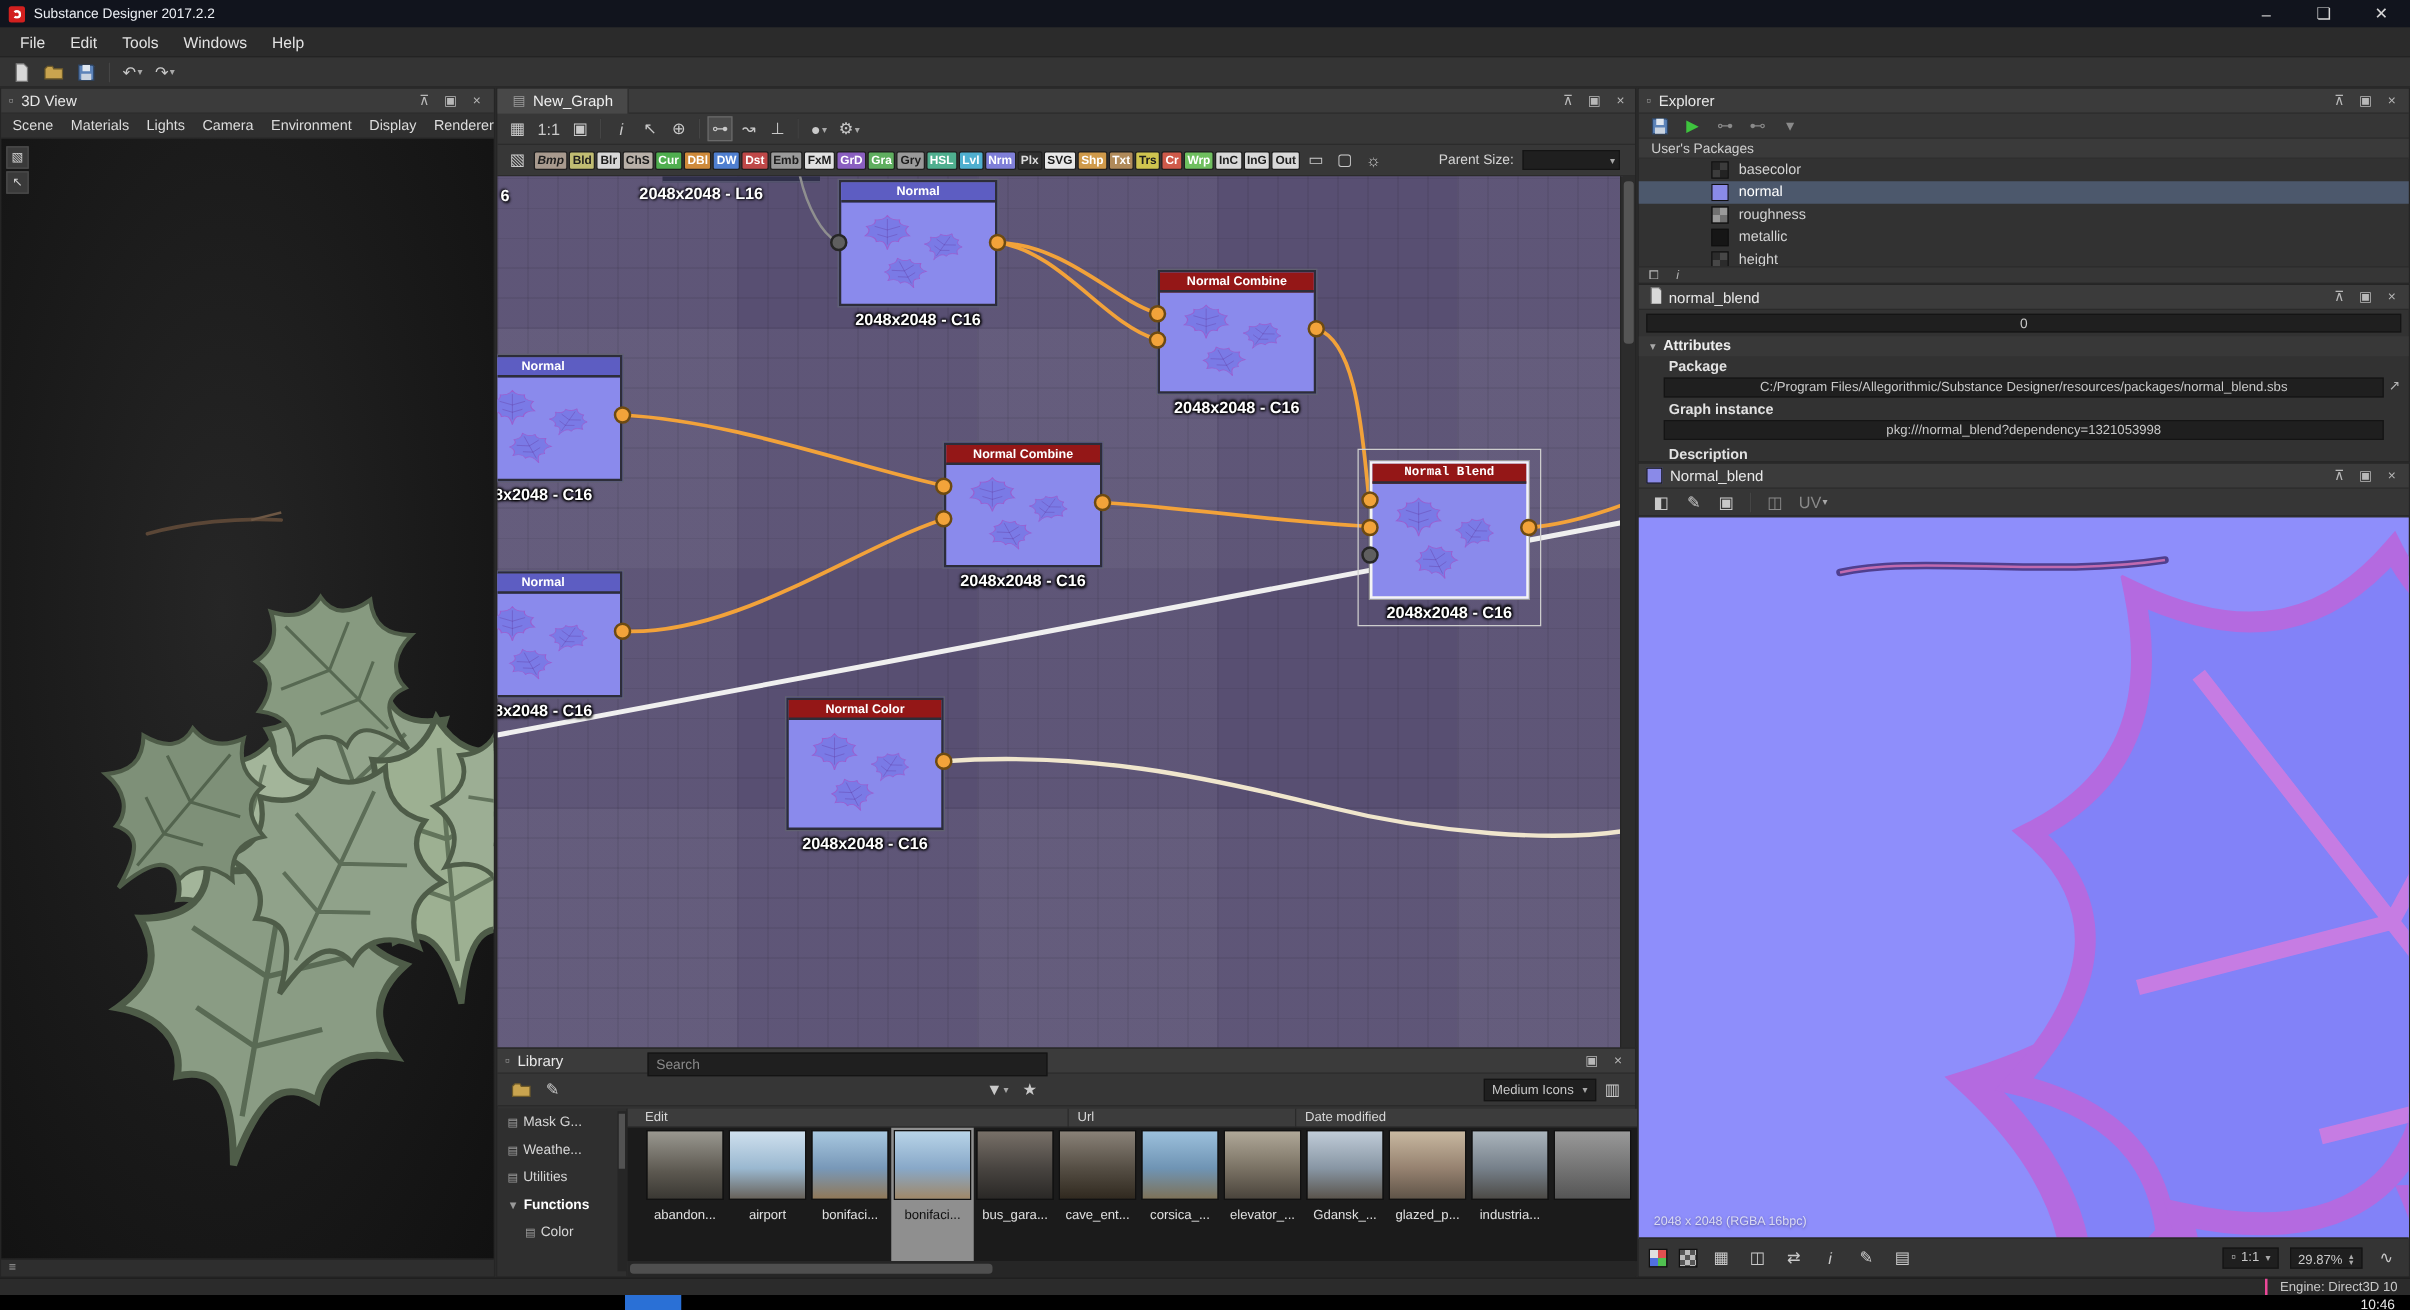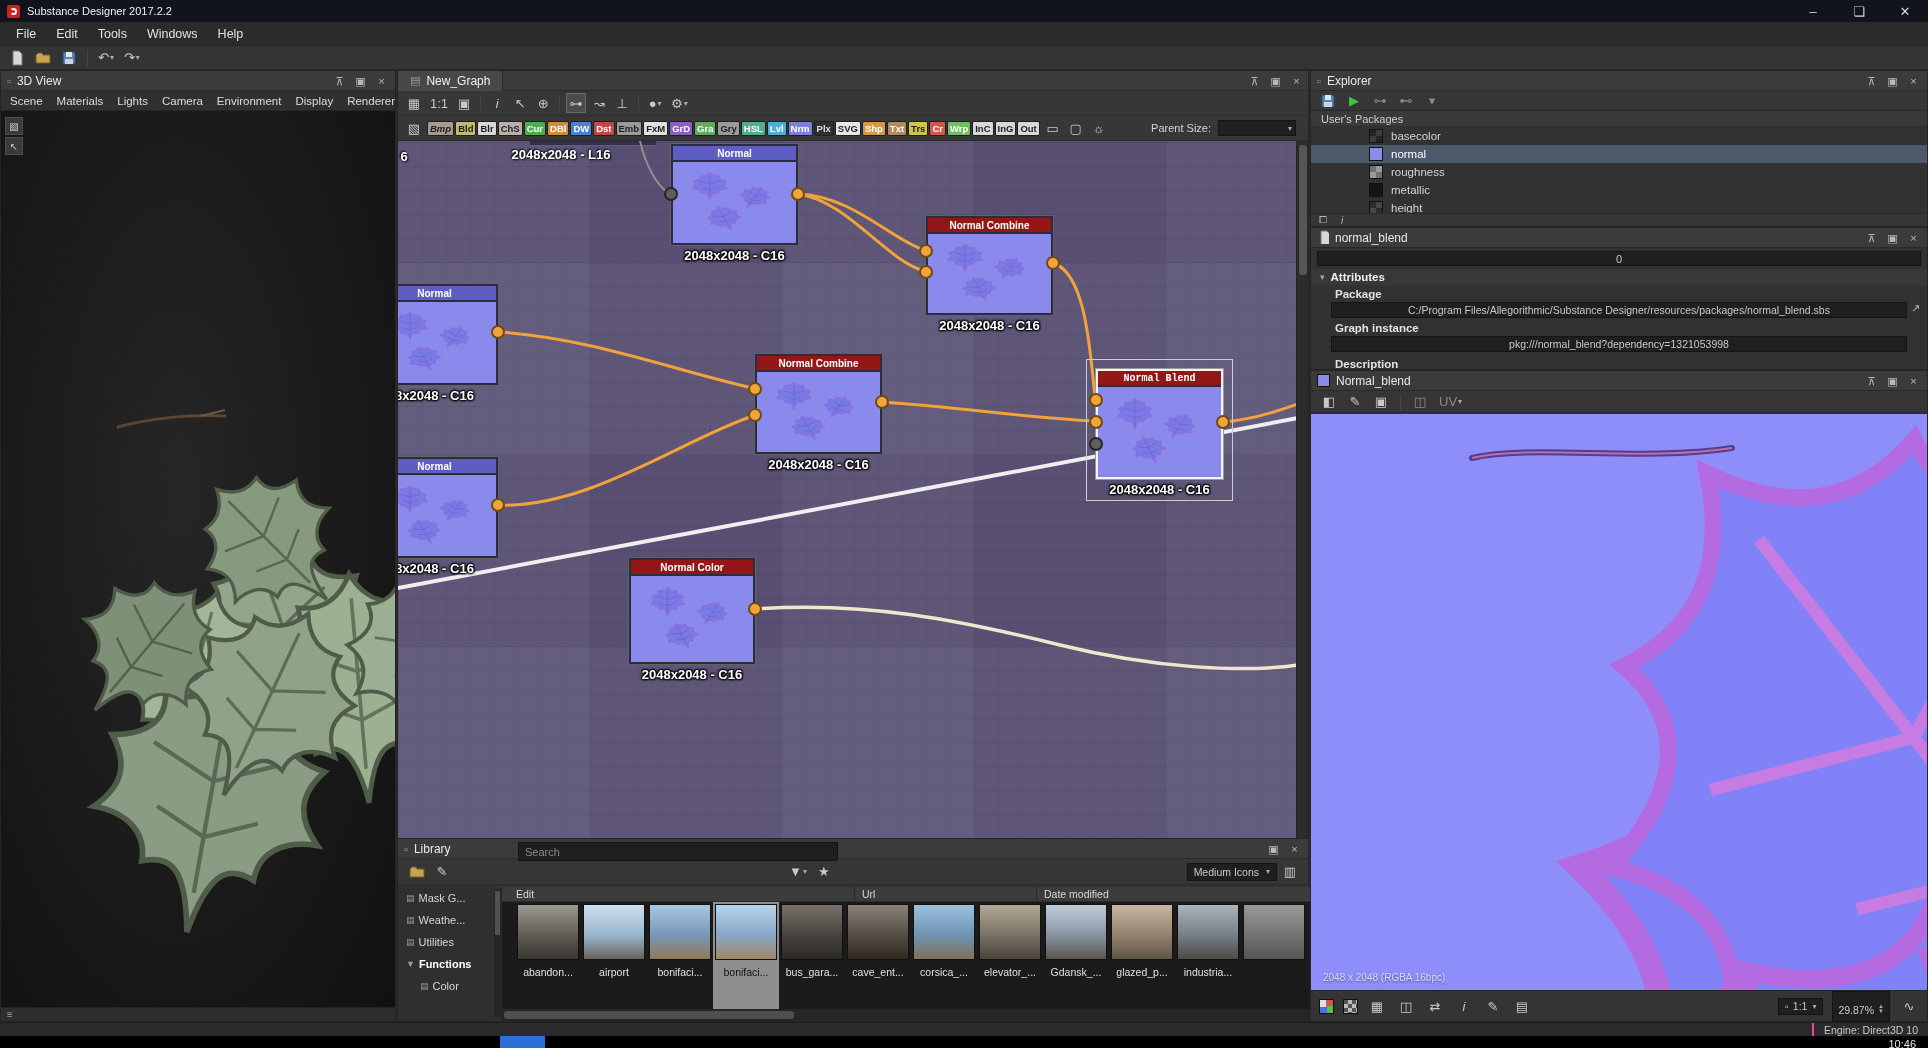--- a/index.html
+++ b/index.html
@@ -97,21 +97,21 @@
   .prop-label{position:absolute;left:24px;font-size:11.5px;font-weight:bold;color:#e2e2e2}
   .prop-field{position:absolute;left:20px;width:576px;height:16px;font-size:10.5px;display:flex;align-items:center;justify-content:center;overflow:hidden;white-space:nowrap}
   
   #panel-2d{left:1310px;top:370px;width:618px;height:652px}
   #tb2d{height:22px;background:#363636;border-bottom:1px solid #2a2a2a;display:flex;align-items:center;gap:6px;padding:0 8px}
   #cv2d{position:absolute;left:0;top:43px;width:616px;height:577px;overflow:hidden;background:#8e8efb}
   #res2d{position:absolute;left:12px;bottom:8px;font-size:10px;color:rgba(235,235,248,.85);text-shadow:0 1px 2px rgba(40,40,90,.6)}
   #bb2d{position:absolute;left:0;bottom:0;width:616px;height:31px;background:#343434;border-top:1px solid #262626;display:flex;align-items:center;gap:9px;padding:0 8px}
   .mini-swatch{width:15px;height:15px;border:1px solid #111}
   #zoombox{height:17px;display:flex;align-items:center;gap:4px;padding:0 6px;font-size:10.5px}
-  #pctbox{height:31px;display:flex;align-items:flex-start;gap:4px;padding:12px 5px;font-size:10.5px}
+  #pctbox{height:17px;display:flex;align-items:flex-end;gap:4px;padding:0 5px;font-size:10.5px}
   .spin{display:flex;flex-direction:column;font-size:6px;line-height:5px;color:#aaa}
   
   #statusbar{position:absolute;left:0;top:1022px;width:1928px;height:14px;background:#2b2b2b;border-top:1px solid #1d1d1d;display:flex;align-items:center;justify-content:flex-end;padding-right:10px;font-size:10.5px;color:#c9c9c9}
   #statusbar .seg{border-left:2px solid #ec4899;padding-left:10px;height:100%;display:flex;align-items:center}
   #taskbar{position:absolute;left:0;top:1036px;width:1928px;height:12px;background:#000;overflow:hidden}
   #task-blue{position:absolute;left:500px;top:0;width:45px;height:12px;background:#2a70d6}
   #task-clock{position:absolute;right:12px;top:2px;font-size:11px;color:#e8e8e8}
   
   .flex{display:flex;align-items:center}
   .grn{color:#3ec43e}

